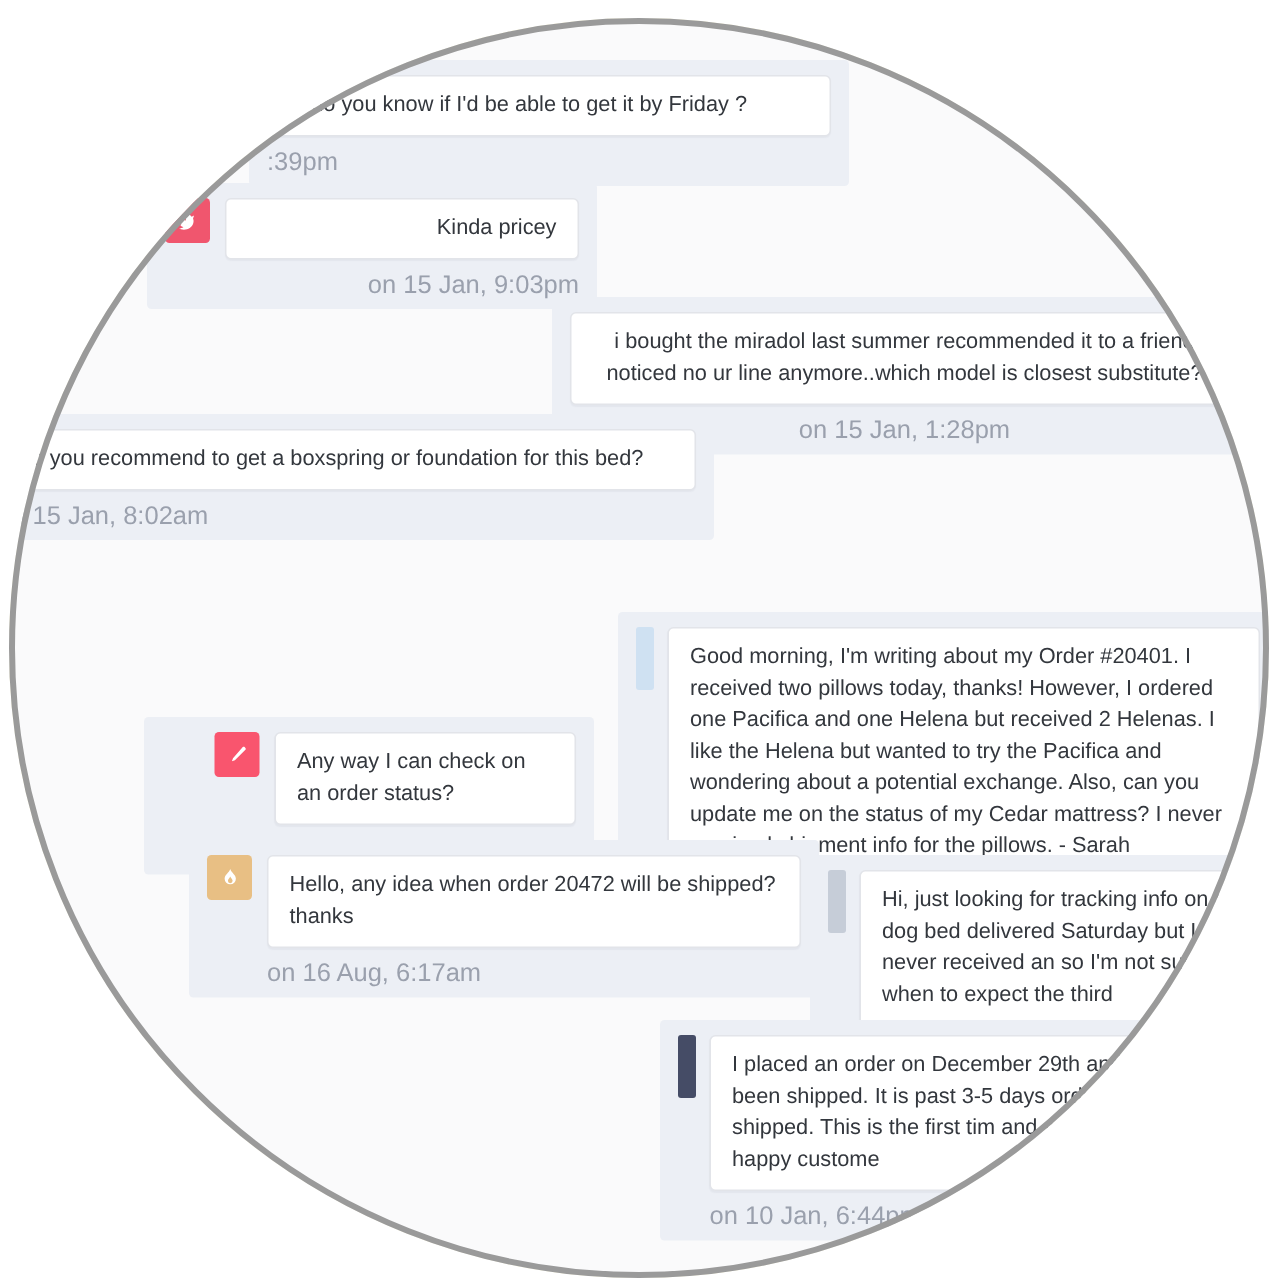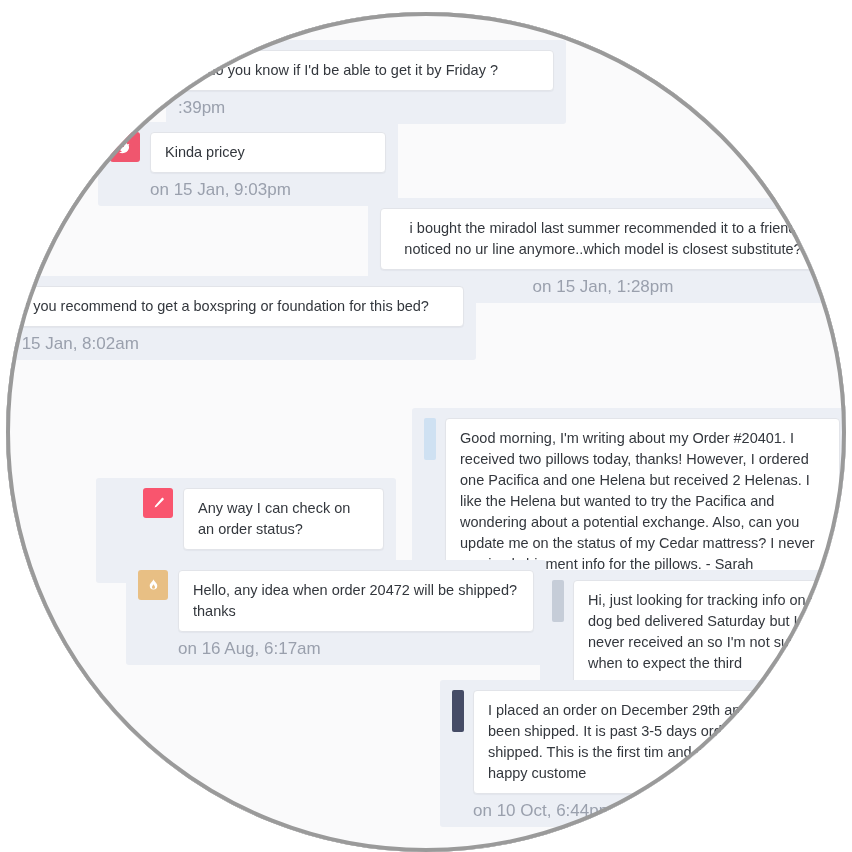--- a/index.html
+++ b/index.html
@@ -11,21 +11,21 @@
   }
 
   
   #stage{
     position:relative;width:852px;height:852px;background:#ffffff;
   }
   #circle-clip{
     position:absolute;left:6px;top:12px;width:840px;height:840px;
     border-radius:50%;
     overflow:hidden;
-    background:#404040;
+    background:#fef9c3;
   }
   #circle-ring{
     position:absolute;left:6px;top:12px;width:840px;height:840px;
     border-radius:50%;
     border:4px solid #9a9a9a;
     box-sizing:border-box;
     pointer-events:none;
     z-index:50;
   }
 
@@ -82,21 +82,21 @@
     font-size:17px;
     color:#9aa0ad;
     margin-top:7px;
     margin-left:40px;
   }
   .stamp.barpad{margin-left:21px;}
   .stamp.nopad{margin-left:0;}
 
   
   #g-friday   { left:166px;  top:40px;  width:400px; }
-  #g-pricey   { left:98px;   top:122px; width:300px; }
+  #g-pricey   { left:98px;   top:122px; width:300px;text-align:right; }
   #g-softmat  { left:380px;  top:106px; width:330px; }
   #g-miradol  { left:368px;  top:198px; width:470px;text-align:center; }
   #g-boxspring{ left:-14px;  top:276px; width:490px; }
   #g-sarah    { left:412px;  top:408px; width:440px; }
   #g-orderst  { left:96px;   top:478px; width:300px;padding-left:47px; }
   #g-shipped  { left:126px;  top:560px; width:420px; }
   #g-dogbed   { left:540px;  top:570px; width:320px; }
   #g-dec29    { left:440px;  top:680px; width:412px; }
 
   
@@ -205,19 +205,19 @@
         <div class="stamp barpad">on 15 Jan, 9:21am</div>
       </div>
 
       <div class="group" id="g-dec29">
         <div class="msgrow">
           <div class="avatar bar av-darknavy"></div>
           <div class="bubble">
             <p>I placed an order on December 29th and have has been shipped. It is past 3-5 days order ready to be shipped. This is the first tim and so far I am not a happy custome</p>
           </div>
         </div>
-        <div class="stamp barpad">on 10 Oct, 6:44pm</div>
+        <div class="stamp barpad">on 10 Jan, 6:44pm</div>
       </div>
 
     </div>
   </div>
   <div id="circle-ring"></div>
 </div>
 
 </body></html>

